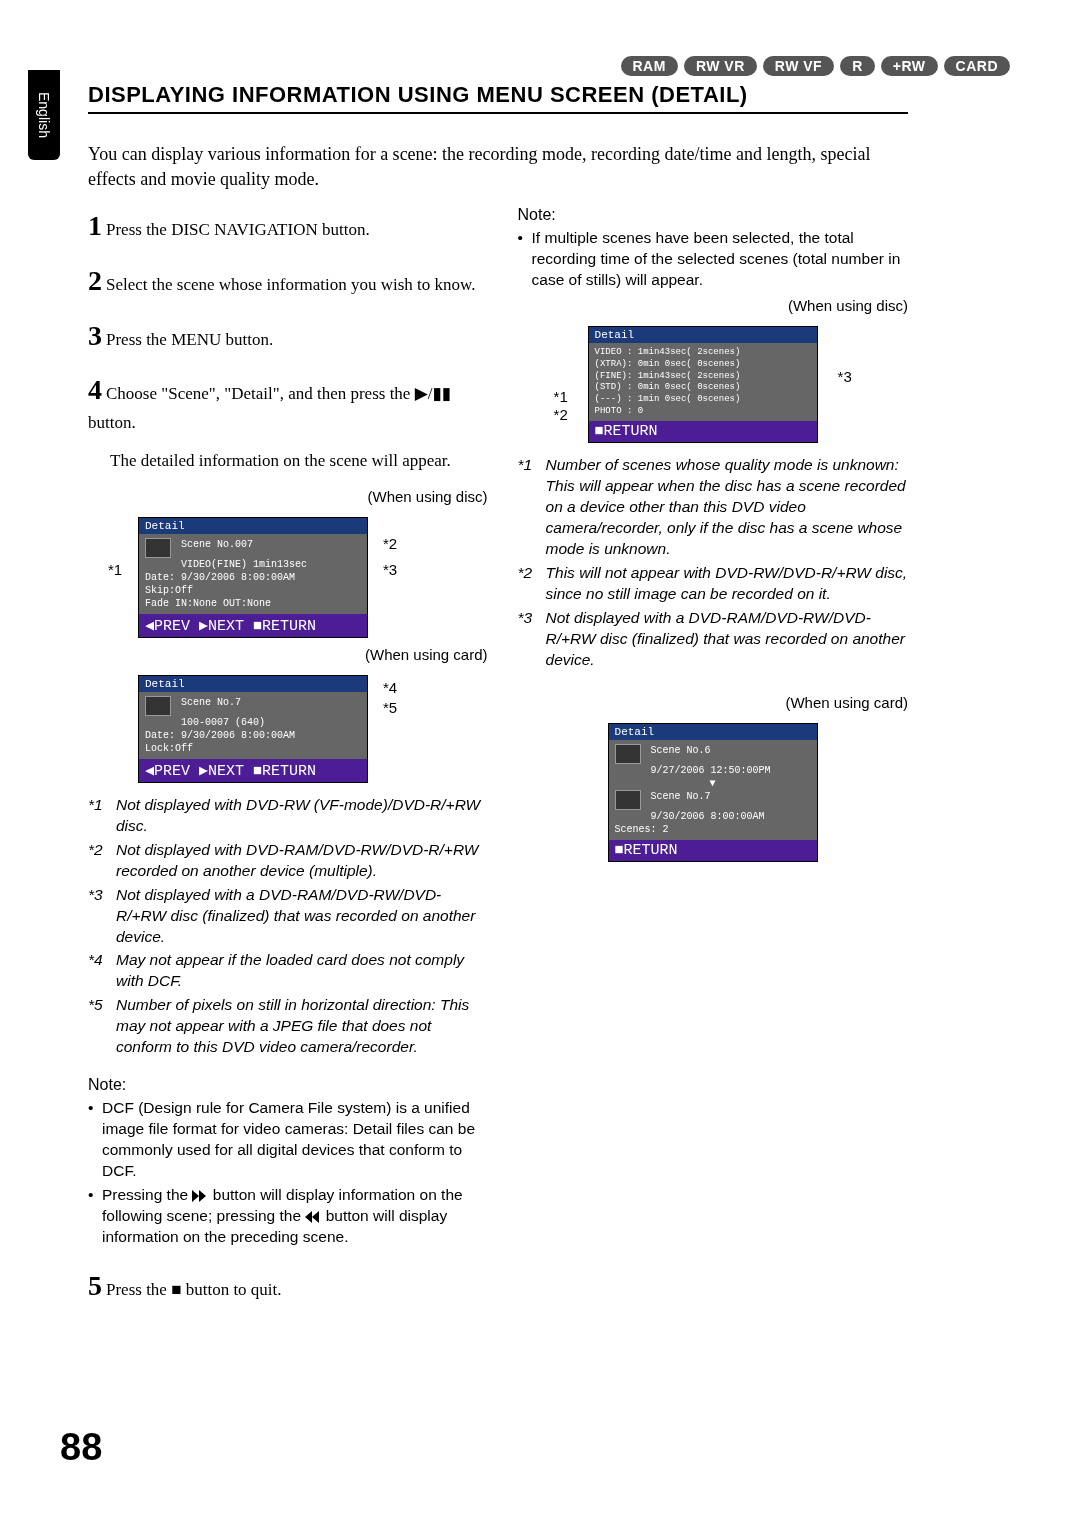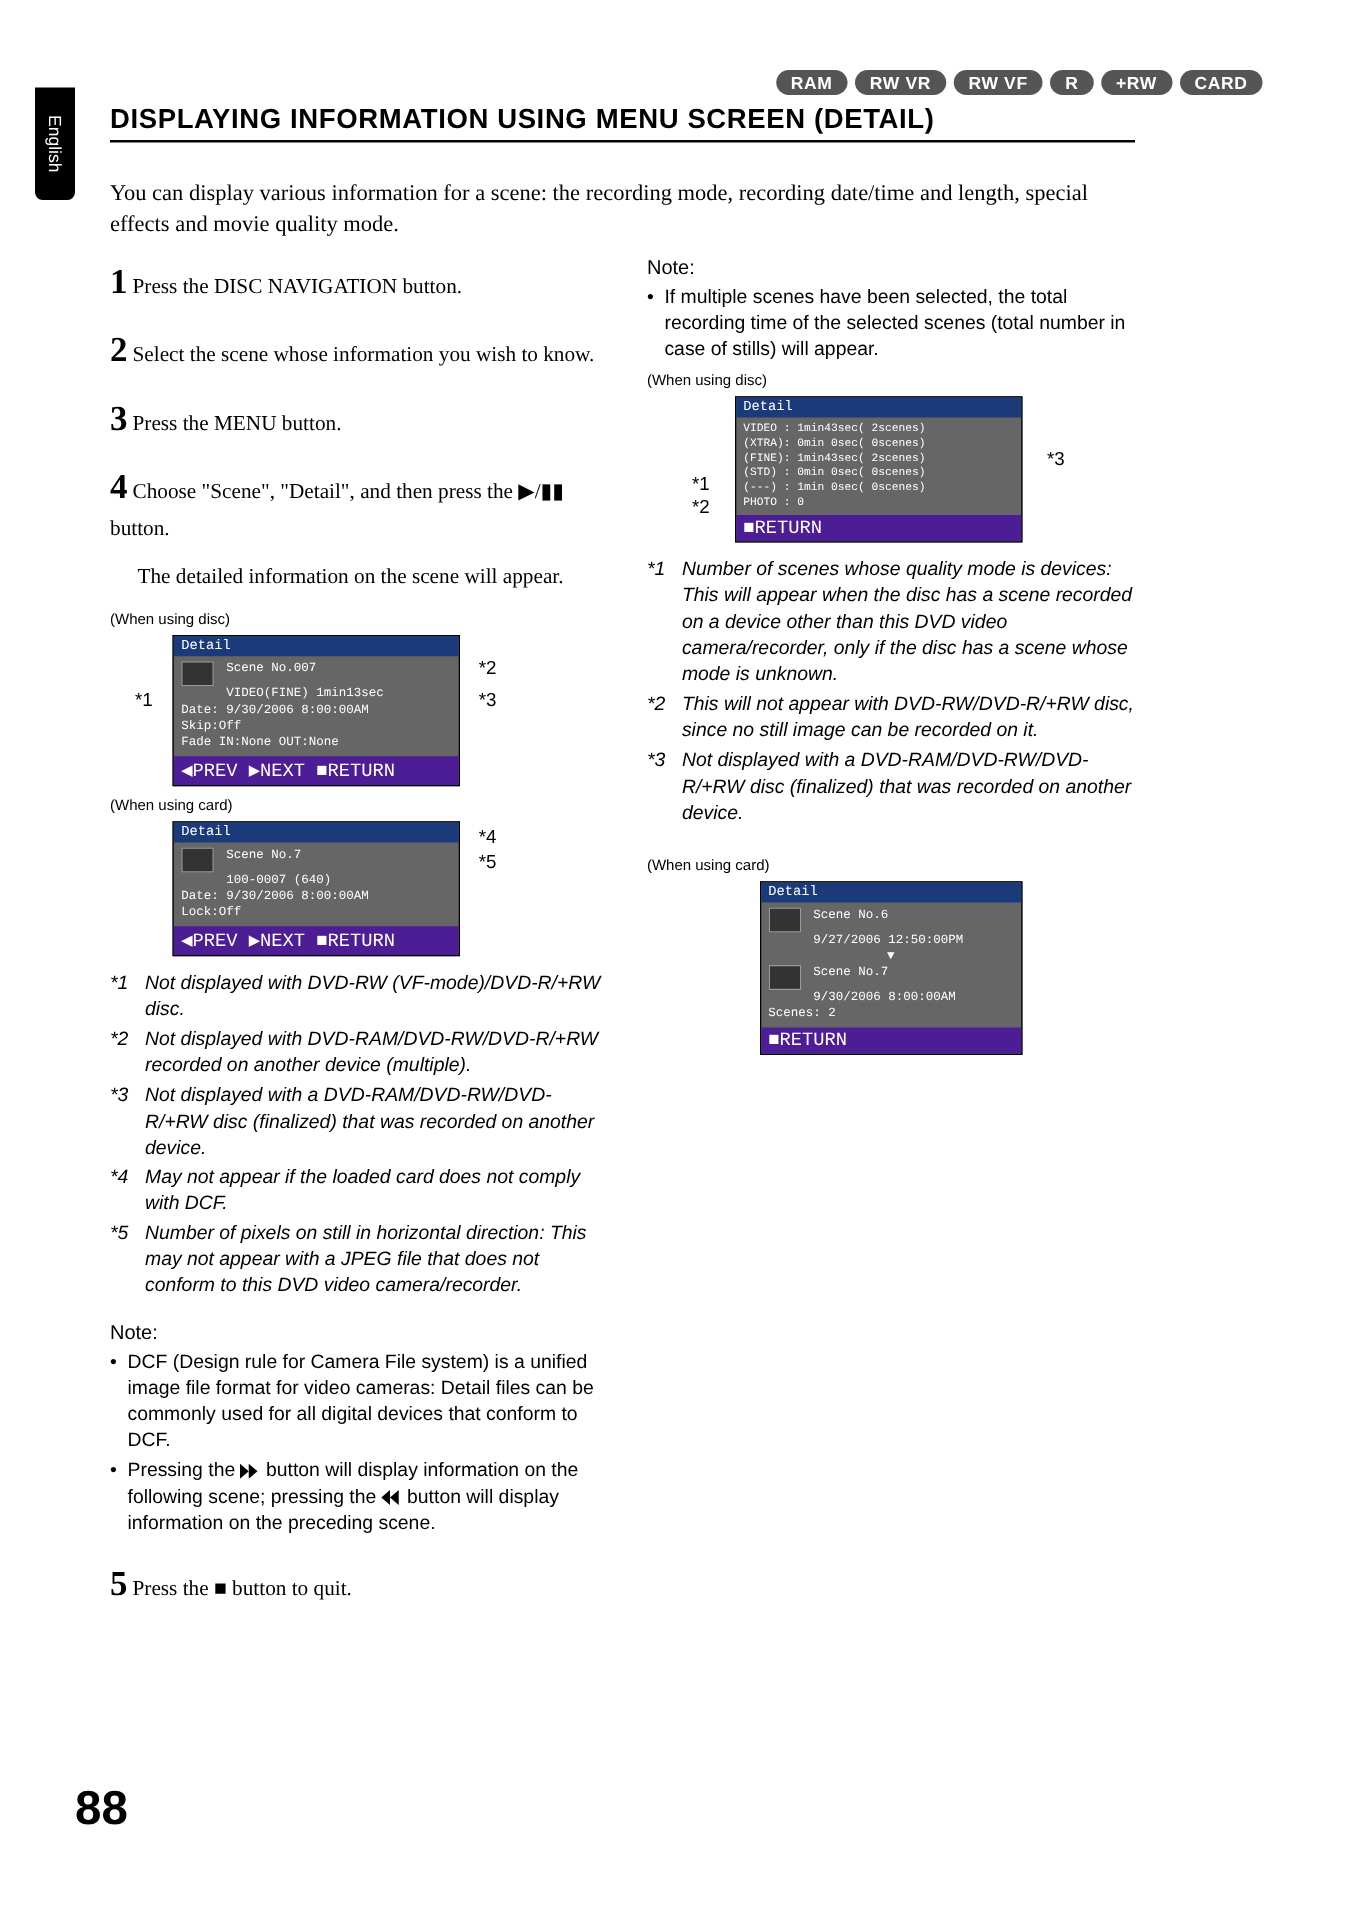--- a/index.html
+++ b/index.html
@@ -14,41 +14,41 @@
   .title { font-size: 22px; font-weight: bold; letter-spacing: 0.5px; border-bottom: 2px solid #000000; padding-bottom: 4px; margin-bottom: 12px; }
   .intro { font-family: Georgia, 'Times New Roman', serif; font-size: 18px; line-height: 1.4; margin-bottom: 14px; margin-top: 28px; }
   
   .columns { display: flex; gap: 30px; }
   .col-left { width: 440px; }
   .col-right { width: 430px; }
   
   .step { font-family: Georgia, 'Times New Roman', serif; font-size: 17px; line-height: 1.45; margin-bottom: 14px; }
   .step .num { font-size: 28px; font-weight: bold; font-family: 'Times New Roman', serif; margin-right: 4px; }
   
-  .caption { font-size: 12px; text-align: left; margin: 6px 0; }
+  .caption { font-size: 15px; text-align: right; margin: 6px 0; }
   
   .panel { border: 1px solid #000; margin: 4px auto 4px 50px; width: 230px; background: #666; color: #fff; font-family: 'Courier New', monospace; font-size: 10px; position: relative; }
   .panel-header { background: #1a3a7a; padding: 2px 6px; font-size: 11px; }
   .panel-body { padding: 4px 6px; line-height: 1.3; min-height: 40px; }
   .panel-footer { background: #4c1d95; padding: 2px 6px; font-size: 15px; display: flex; gap: 8px; }
   .thumb { display: inline-block; width: 26px; height: 20px; background: #333; border: 1px solid #999; vertical-align: top; margin-right: 4px; }
   
   .annot { position: absolute; font-size: 15px; font-family: Arial, sans-serif; color: #000; }
   
   .note-hdr { font-weight: normal; font-size: 16px; margin-bottom: 4px; }
   .note-body { font-size: 15.5px; line-height: 1.35; }
   .bullet { display: flex; margin-bottom: 3px; }
   .bullet .dot { width: 14px; flex-shrink: 0; }
   .italic { font-style: italic; }
   
   .pagenum { position: absolute; left: 60px; bottom: 60px; font-size: 38px; font-weight: 900; font-family: Arial, sans-serif; }
   
   svg.glyph { display: inline; vertical-align: -2px; }
   
-  .panel-wrap { position: relative; margin-bottom: 8px; }
+  .panel-wrap { position: relative; margin-bottom: 8px; margin-top: 12px; }
 </style>
 </head>
 <body>
 
 <div class="lang-tab">English</div>
 
 <div class="badges">
   <span class="badge">RAM</span>
   <span class="badge">RW VR</span>
   <span class="badge">RW VF</span>
@@ -177,21 +177,21 @@
           <div class="panel-footer">■RETURN</div>
         </div>
         <span class="annot" style="left:36px; top:62px;">*1</span>
         <span class="annot" style="left:36px; top:80px;">*2</span>
         <span class="annot" style="left:320px; top:42px;">*3</span>
       </div>
 
       <div style="margin-top:12px; font-size:15.5px; line-height:1.35;">
         <div class="bullet italic">
             <span class="dot" style="width:28px;">*1</span>
-            <span><span>Number of scenes whose quality mode is devices:</span><br><span>This will appear when the disc has a scene recorded on a device other than this DVD video camera/recorder, only if the disc has a scene whose mode is unknown.</span></span>
+            <span><span>Number of scenes whose quality mode is unknown:</span><br><span>This will appear when the disc has a scene recorded on a device other than this DVD video camera/recorder, only if the disc has a scene whose mode is unknown.</span></span>
           </div>
         <div class="bullet italic">
             <span class="dot" style="width:28px;">*2</span>
             <span>This will not appear with DVD-RW/DVD-R/+RW disc, since no still image can be recorded on it.</span>
           </div>
         <div class="bullet italic">
             <span class="dot" style="width:28px;">*3</span>
             <span>Not displayed with a DVD-RAM/DVD-RW/DVD-R/+RW disc (finalized) that was recorded on another device.</span>
           </div>
       </div>

